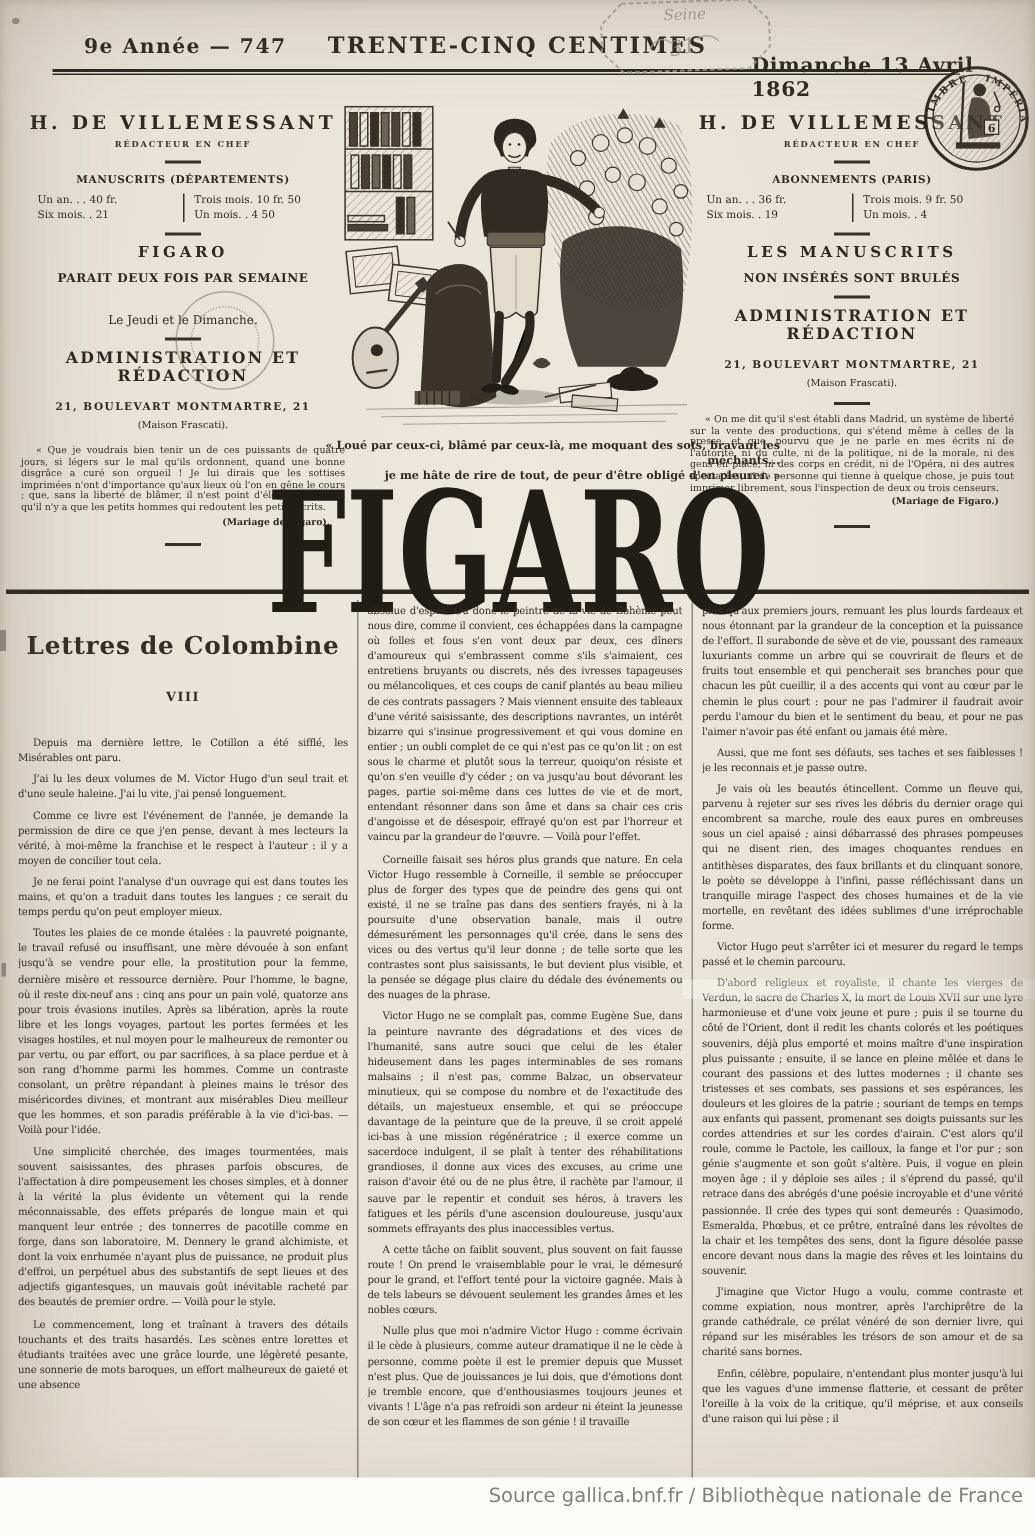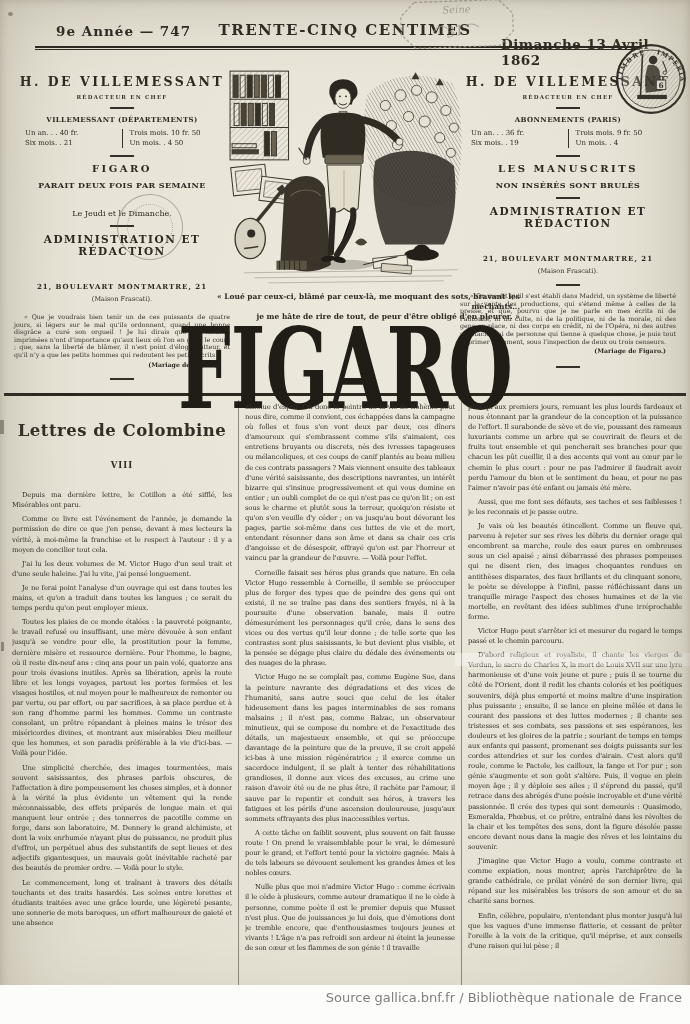--- a/index.html
+++ b/index.html
@@ -35,21 +35,21 @@
   .editor-sub { font-size:5.5px; font-weight:bold; letter-spacing:1.2px; margin-top:5px; color:#3a352c; }
   .orn { width:24px; height:2px; background:#35312a; margin:7px auto 6px; }
   .abo-title { font-size:7px; font-weight:bold; letter-spacing:.4px; margin-top:2px; }
   .rates { display:flex; margin:5px 6px 0; font-size:7px; line-height:9.5px; text-align:left;justify-content:center; }
   .rates .rc { flex:1; padding:0 7px; }
   .rates .rc.first { border-right:1px solid #35312a; }
   .block-title { font-size:10px; font-weight:bold; letter-spacing:2.5px; margin-top:3px; }
   .block-line  { font-size:8px; font-weight:bold; letter-spacing:.4px; margin-top:6px; }
   .block-line2 { font-size:8px; margin-top:19px; }
   .admin-title { font-size:10.5px; font-weight:bold; letter-spacing:1.5px; margin-top:3px; }
-  .admin-addr  { font-size:7px; font-weight:bold; letter-spacing:1px; margin-top:25px; }
+  .admin-addr  { font-size:7px; font-weight:bold; letter-spacing:1px; margin-top:9px; }
   .admin-sub   { font-size:6.5px; margin-top:4px; }
   .panel-quote { font-size:6.3px; line-height:7.6px; text-align:justify; text-indent:10px; margin:10px 2px 0; color:#35302a; }
   .quote-src   { font-size:6.2px; font-weight:bold; text-align:right; padding-right:12px; margin-top:2px; }
 
   
   .engraving { position:absolute; left:224px; top:64px; width:242px; height:226px; z-index:4; }
   .caption { position:absolute; top:292px; left:170px; width:350px; z-index:5;
              text-align:right; font-size:7.5px; font-weight:bold; line-height:10px; color:#2f2b24; }
 
   
@@ -120,21 +120,21 @@
       </g>
       <rect x="40" y="36" width="9" height="9" fill="#e9e4d6" stroke="#28241e" stroke-width="0.8"></rect>
       <text x="44.5" y="43.5" text-anchor="middle" font-family="DejaVu Serif, serif" font-size="7" font-weight="bold" fill="#28241e">6</text>
     </svg>
   </div>
 
   <div class="panel pl">
     <div class="editor">H. DE VILLEMESSANT</div>
     <div class="editor-sub">RÉDACTEUR EN CHEF</div>
     <div class="orn"></div>
-    <div class="abo-title">VILLEMESSANT (DÉPARTEMENTS)</div>
+    <div class="abo-title">MANUSCRITS (DÉPARTEMENTS)</div>
     <div class="rates">
       <div class="rc first">
         <div>Un an. . . 40 fr.</div>
         <div>Six mois. . 21</div>
       </div>
       <div class="rc">
         <div>Trois mois. 10 fr. 50</div>
         <div>Un mois. . 4 50</div>
       </div>
     </div>
@@ -322,22 +322,22 @@
     <svg width="345" height="95" viewBox="0 0 345 95">
       <text x="172.5" y="88" text-anchor="middle" textLength="335" lengthAdjust="spacingAndGlyphs" font-family="DejaVu Serif, serif" font-weight="bold" font-size="112" fill="#201c16">FIGARO</text>
     </svg>
   </div>
   <div class="rule-mid"></div>
 
   <div class="art-col c1">
     <div class="art-title">Lettres de Colombine</div>
     <div class="art-no">VIII</div>
     <p>Depuis ma dernière lettre, le Cotillon a été sifflé, les Misérables ont paru.</p>
+    <p>J'ai lu les deux volumes de M. Victor Hugo d'un seul trait et d'une seule haleine. J'ai lu vite, j'ai pensé longuement.</p>
     <p>Comme ce livre est l'événement de l'année, je demande la permission de dire ce que j'en pense, devant à mes lecteurs la vérité, à moi-même la franchise et le respect à l'auteur : il y a moyen de concilier tout cela.</p>
-    <p>J'ai lu les deux volumes de M. Victor Hugo d'un seul trait et d'une seule haleine. J'ai lu vite, j'ai pensé longuement.</p>
     <p>Je ne ferai point l'analyse d'un ouvrage qui est dans toutes les mains, et qu'on a traduit dans toutes les langues ; ce serait du temps perdu qu'on peut employer mieux.</p>
     <p>Toutes les plaies de ce monde étalées : la pauvreté poignante, le travail refusé ou insuffisant, une mère dévouée à son enfant jusqu'à se vendre pour elle, la prostitution pour la femme, dernière misère et ressource dernière. Pour l'homme, le bagne, où il reste dix-neuf ans : cinq ans pour un pain volé, quatorze ans pour trois évasions inutiles. Après sa libération, après la route libre et les longs voyages, partout les portes fermées et les visages hostiles, et nul moyen pour le malheureux de remonter ou par vertu, ou par effort, ou par sacrifices, à sa place perdue et à son rang d'homme parmi les hommes. Comme un contraste consolant, un prêtre répandant à pleines mains le trésor des miséricordes divines, et montrant aux misérables Dieu meilleur que les hommes, et son paradis préférable à la vie d'ici-bas. — Voilà pour l'idée.</p>
     <p>Une simplicité cherchée, des images tourmentées, mais souvent saisissantes, des phrases parfois obscures, de l'affectation à dire pompeusement les choses simples, et à donner à la vérité la plus évidente un vêtement qui la rende méconnaissable, des effets préparés de longue main et qui manquent leur entrée ; des tonnerres de pacotille comme en forge, dans son laboratoire, M. Dennery le grand alchimiste, et dont la voix enrhumée n'ayant plus de puissance, ne produit plus d'effroi, un perpétuel abus des substantifs de sept lieues et des adjectifs gigantesques, un mauvais goût inévitable racheté par des beautés de premier ordre. — Voilà pour le style.</p>
     <p>Le commencement, long et traînant à travers des détails touchants et des traits hasardés. Les scènes entre lorettes et étudiants traitées avec une grâce lourde, une légèreté pesante, une sonnerie de mots baroques, un effort malheureux de gaieté et une absence</p>
   </div>
   <div class="vdiv vd1"></div>
   <div class="art-col c2">
     <p class="cont">absolue d'esprit. Où donc le peintre de la vie de Bohème peut nous dire, comme il convient, ces échappées dans la campagne où folles et fous s'en vont deux par deux, ces dîners d'amoureux qui s'embrassent comme s'ils s'aimaient, ces entretiens bruyants ou discrets, nés des ivresses tapageuses ou mélancoliques, et ces coups de canif plantés au beau milieu de ces contrats passagers ? Mais viennent ensuite des tableaux d'une vérité saisissante, des descriptions navrantes, un intérêt bizarre qui s'insinue progressivement et qui vous domine en entier ; un oubli complet de ce qui n'est pas ce qu'on lit ; on est sous le charme et plutôt sous la terreur, quoiqu'on résiste et qu'on s'en veuille d'y céder ; on va jusqu'au bout dévorant les pages, partie soi-même dans ces luttes de vie et de mort, entendant résonner dans son âme et dans sa chair ces cris d'angoisse et de désespoir, effrayé qu'on est par l'horreur et vaincu par la grandeur de l'œuvre. — Voilà pour l'effet.</p>
     <p>Corneille faisait ses héros plus grands que nature. En cela Victor Hugo ressemble à Corneille, il semble se préoccuper plus de forger des types que de peindre des gens qui ont existé, il ne se traîne pas dans des sentiers frayés, ni à la poursuite d'une observation banale, mais il outre démesurément les personnages qu'il crée, dans le sens des vices ou des vertus qu'il leur donne ; de telle sorte que les contrastes sont plus saisissants, le but devient plus visible, et la pensée se dégage plus claire du dédale des événements ou des nuages de la phrase.</p>
     <p>Victor Hugo ne se complaît pas, comme Eugène Sue, dans la peinture navrante des dégradations et des vices de l'humanité, sans autre souci que celui de les étaler hideusement dans les pages interminables de ses romans malsains ; il n'est pas, comme Balzac, un observateur minutieux, qui se compose du nombre et de l'exactitude des détails, un majestueux ensemble, et qui se préoccupe davantage de la peinture que de la preuve, il se croit appelé ici-bas à une mission régénératrice ; il exerce comme un sacerdoce indulgent, il se plaît à tenter des réhabilitations grandioses, il donne aux vices des excuses, au crime une raison d'avoir été ou de ne plus être, il rachète par l'amour, il sauve par le repentir et conduit ses héros, à travers les fatigues et les périls d'une ascension douloureuse, jusqu'aux sommets effrayants des plus inaccessibles vertus.</p>

